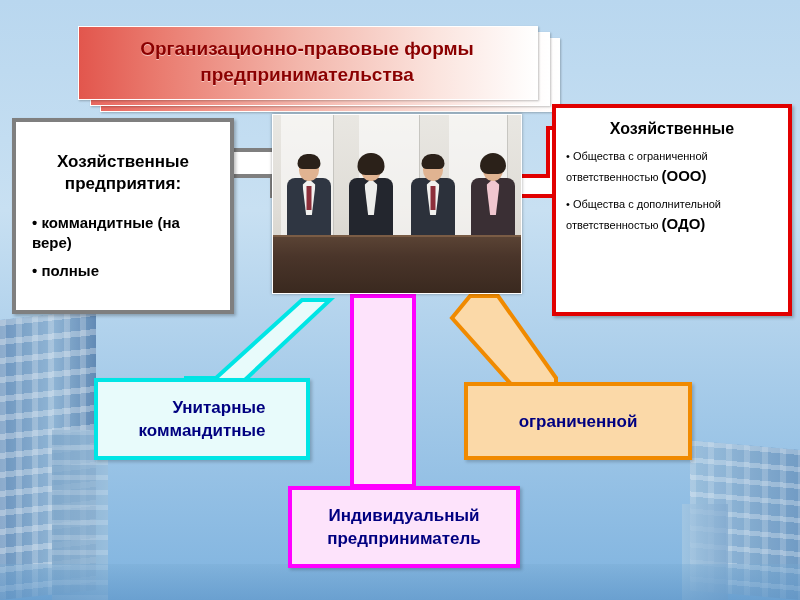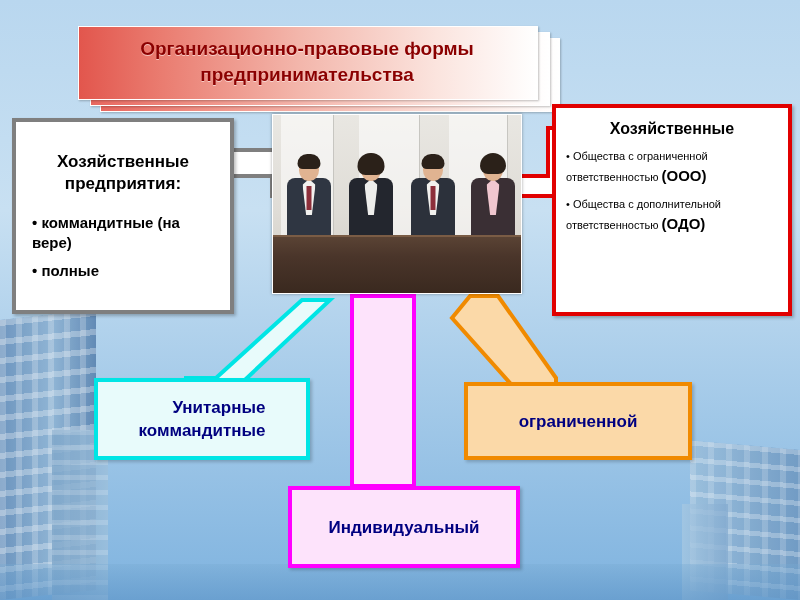--- a/index.html
+++ b/index.html
@@ -441,16 +441,17 @@
 
   <div class="box box-coop">
     <div class="txt">
       <div>ограниченной</div>
     </div>
   </div>
 
   <div class="box box-ip">
     <div class="txt">
       <div>Индивидуальный</div>
+      <div>предприниматель</div>
     </div>
   </div>
 
 </div>
 
 </body></html>

